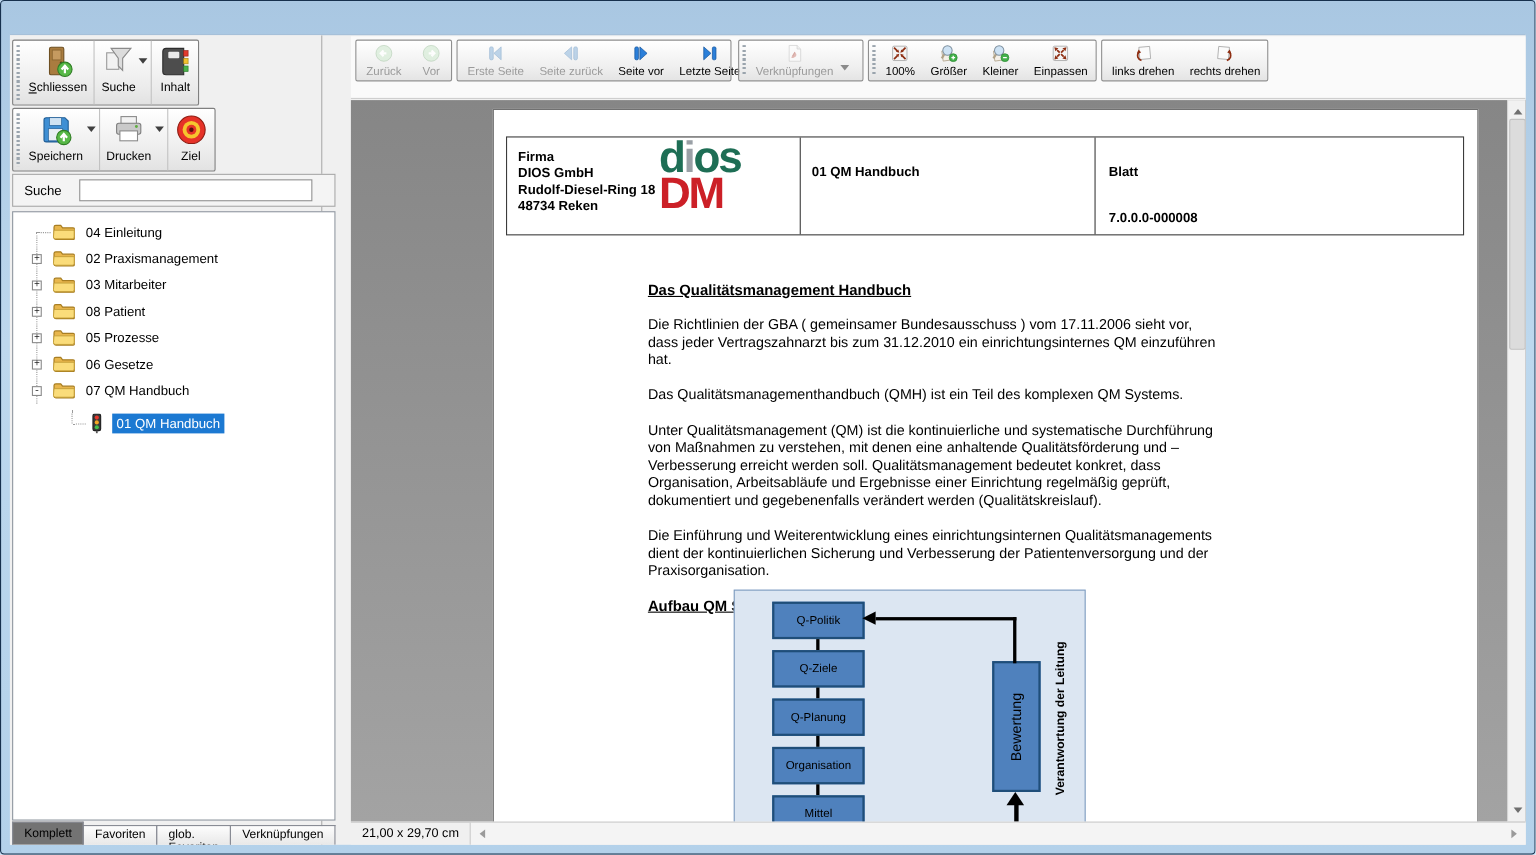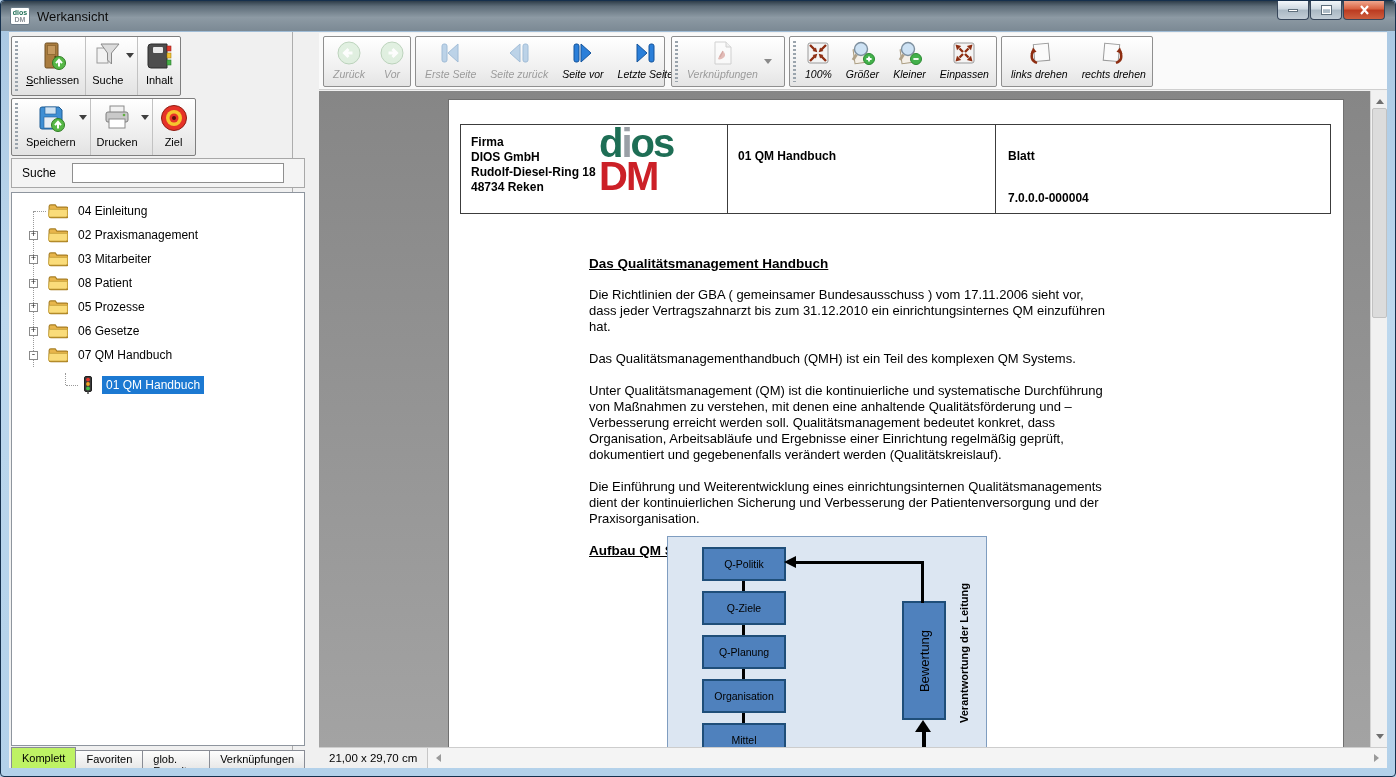--- a/index.html
+++ b/index.html
@@ -69,28 +69,28 @@
   .stub { position:absolute; left:22px; width:12px; border-top:1px dotted #9a9a9a; }
   .ticon { position:absolute; left:36px; width:20px; height:16px; }
   .tlabel { position:absolute; left:62px; font-size:12px; padding:2px 4px; white-space:nowrap; }
   .trow.child .ticon { left:66px; }
   .trow.child .tlabel { left:90px; }
   .tlabel.selected { background:#1c79d2; color:#fff; }
 
   .tabs { position:absolute; left:2px; bottom:0; height:22px; display:flex; align-items:flex-end; }
   .tab { border:1px solid #898c95; border-bottom:none; background:linear-gradient(#fdfdfd,#e8e8e8);
     padding:2px 10px 3px 10px; font-size:11px; height:18px; margin-right:-1px; }
-  .tab.active { background:#bef264; height:21px; position:relative; z-index:2; padding-top:4px; }
+  .tab.active { background:#737373; height:21px; position:relative; z-index:2; padding-top:4px; }
 
   
   .main { position:absolute; left:310px; right:0; top:0; bottom:0; }
   .vtoolbar { position:absolute; left:0; right:0; top:1px; height:57px; background:#fafafa;
     border-bottom:1px solid #cfcfcf; }
-  .tgroup { position:absolute; top:3px; height:51px; border:1px solid #8f8f8f; border-radius:2px;
-    background:linear-gradient(180deg,#ffffff,#eeeeee 70%,#e4e4e4); display:flex;font-style:italic; }
+  .tgroup { position:absolute; top:3px; height:38px; border:1px solid #8f8f8f; border-radius:2px;
+    background:linear-gradient(180deg,#ffffff,#eeeeee 70%,#e4e4e4); display:flex; }
   .tb-btn { position:relative; display:flex; flex-direction:column; align-items:center;
     justify-content:flex-start; padding:3px 7px 2px 7px; }
   .tb-btn .ticon2 { width:26px; height:26px; }
   .tb-btn .tlabel2 { font-size:10.5px; margin-top:2px; white-space:nowrap; }
   .tb-btn.disabled .tlabel2 { color:#9b9b9b; }
   .tb-btn.disabled .ticon2 { opacity:.75; }
   .tb-btn .caret2 { position:absolute; right:2px; top:22px; width:0; height:0;
     border:4px solid transparent; border-top:5px solid #8a8a8a; }
   .tb-btn.hascaret2 { padding-right:16px; }
 
@@ -156,42 +156,20 @@
   .arrow-head-left { position:absolute; left:116px; top:19px; width:0; height:0;
     border:6.5px solid transparent; border-right:12px solid #000; border-left:none; }
   .arrow-up-line { position:absolute; left:253.5px; top:194px; width:4px; height:190px; background:#000; }
   .arrow-head-up { position:absolute; left:247px; top:183px; width:0; height:0;
     border:8px solid transparent; border-bottom:12px solid #000; border-top:none; }
 </style>
 </head>
 <body>
 
 <div class="frame">
-  <div class="titlebar">
-    <div class="app-icon">
-      <span class="t1">dios</span>
-      <span class="t2">DM</span>
-    </div>
-    <span class="title-text">Werkansicht</span>
-    <div class="winbtns">
-      <div class="winbtn">
-          <span class="glyph-min"></span>
-        </div>
-      <div class="winbtn">
-          <span class="glyph-max"></span>
-        </div>
-      <div class="winbtn close">
-        <span class="glyph-close">
-          <svg width="11" height="10" viewBox="0 0 11 10">
-              <path d="M2 1 L9 9 M9 1 L2 9" stroke="#fff" stroke-width="2.2"></path>
-            </svg>
-        </span>
-      </div>
-    </div>
-  </div>
 
   <div class="content">
 
     <div class="left-panel">
 
       <div class="btn-group" style="left:2px; top:4px; height:60px;">
         <span class="grip"></span>
         <div class="big-btn mnemonic">
           <svg class="bicon" viewBox="0 0 30 30">
             <rect x="7" y="2" width="13" height="25" rx="1.5" fill="#a97c3f" stroke="#6e4f22"></rect>
@@ -500,21 +478,21 @@
               <div class="logo">
                 <div class="row1"><span class="g">d</span><span class="i">i</span><span class="g">os</span></div>
                 <div class="row2">DM</div>
               </div>
             </div>
             <div class="hdr-cell hdr-c2">
               <span class="hdr-title">01 QM Handbuch</span>
             </div>
             <div class="hdr-cell hdr-c3">
               <span class="hdr-sheet-label">Blatt</span>
-              <span class="hdr-sheet-num">7.0.0.0-000004</span>
+              <span class="hdr-sheet-num">7.0.0.0-000008</span>
             </div>
           </div>
 
           <div class="page-text">
             <div class="doc-h">Das Qualitätsmanagement Handbuch</div>
             <p class="doc-p">Die Richtlinien der GBA ( gemeinsamer Bundesausschuss ) vom 17.11.2006 sieht vor, dass jeder Vertragszahnarzt bis zum 31.12.2010 ein einrichtungsinternes QM einzuführen hat.</p>
             <p class="doc-p">Das Qualitätsmanagementhandbuch (QMH) ist ein Teil des komplexen QM Systems.</p>
             <p class="doc-p">Unter Qualitätsmanagement (QM) ist die kontinuierliche und systematische Durchführung von Maßnahmen zu verstehen, mit denen eine anhaltende Qualitätsförderung und –Verbesserung erreicht werden soll. Qualitätsmanagement bedeutet konkret, dass Organisation, Arbeitsabläufe und Ergebnisse einer Einrichtung regelmäßig geprüft, dokumentiert und gegebenenfalls verändert werden (Qualitätskreislauf).</p>
             <p class="doc-p">Die Einführung und Weiterentwicklung eines einrichtungsinternen Qualitätsmanagements dient der kontinuierlichen Sicherung und Verbesserung der Patientenversorgung und der Praxisorganisation.</p>
             <div class="doc-h">Aufbau QM System</div>

